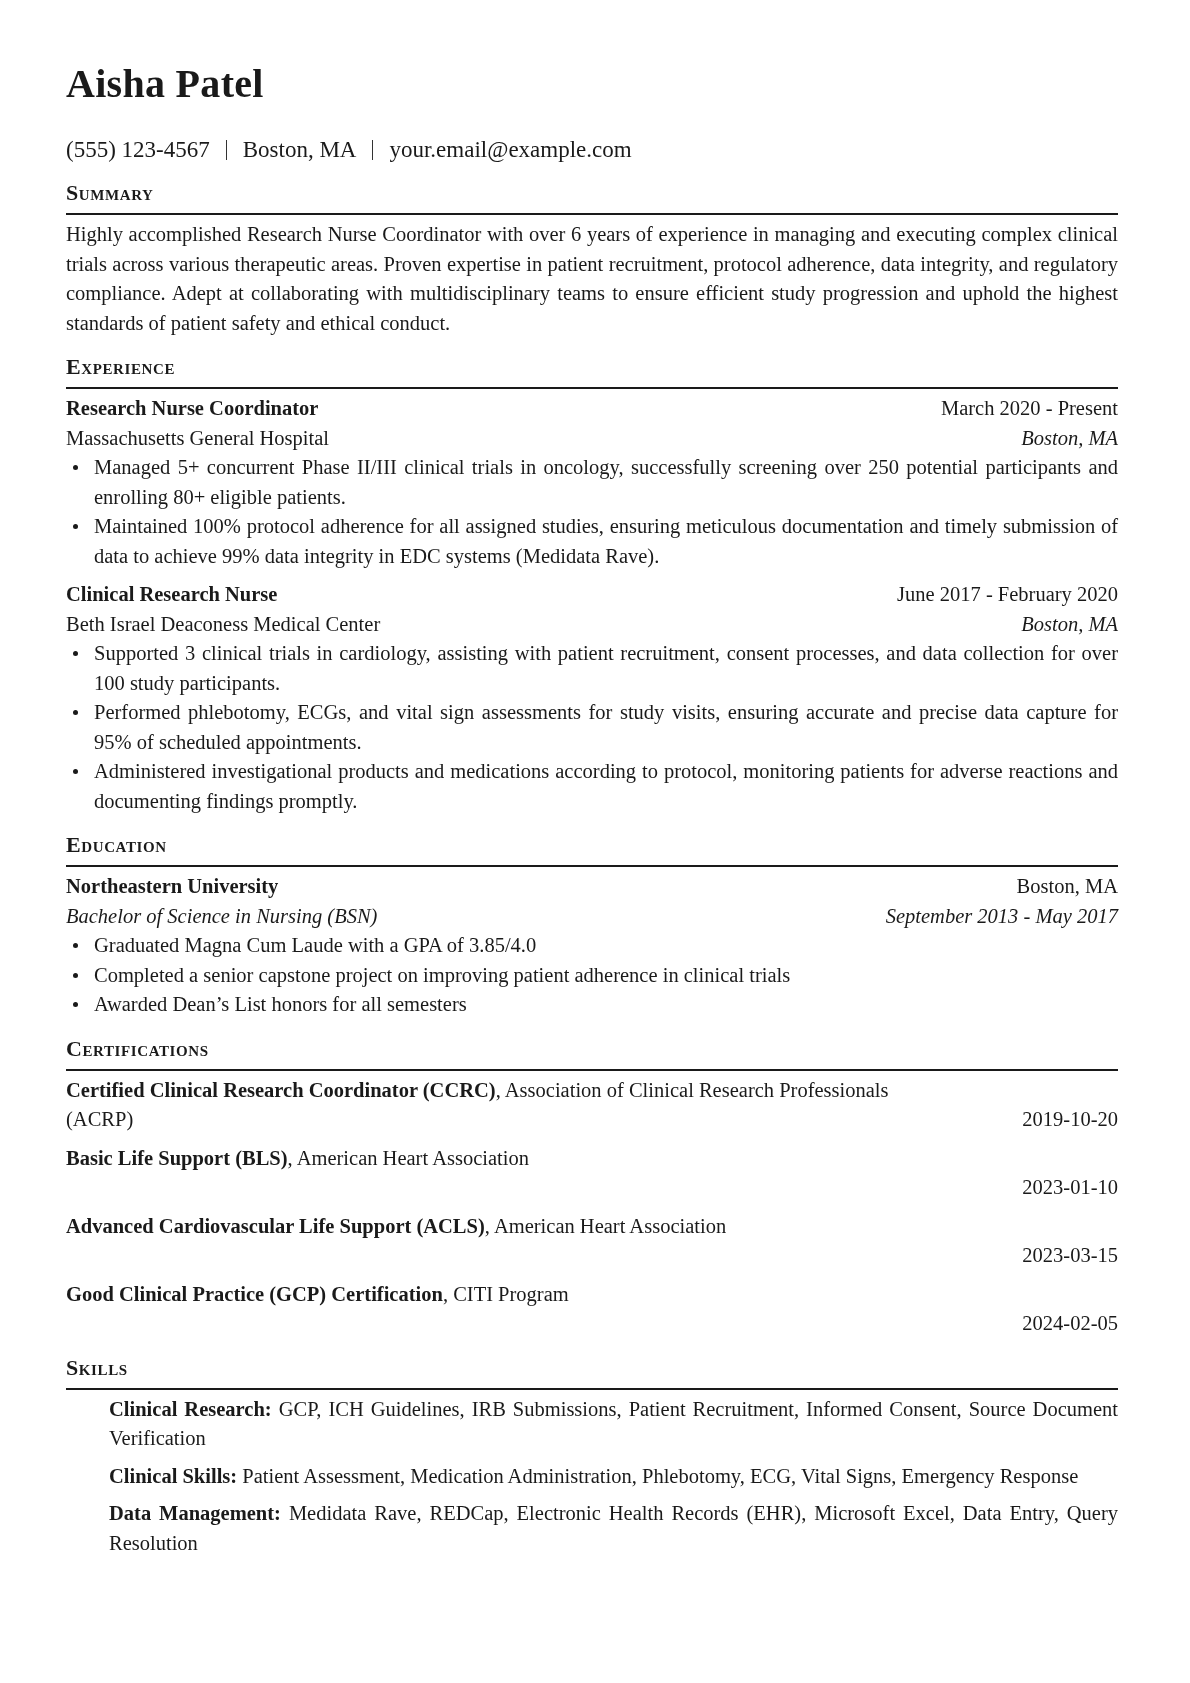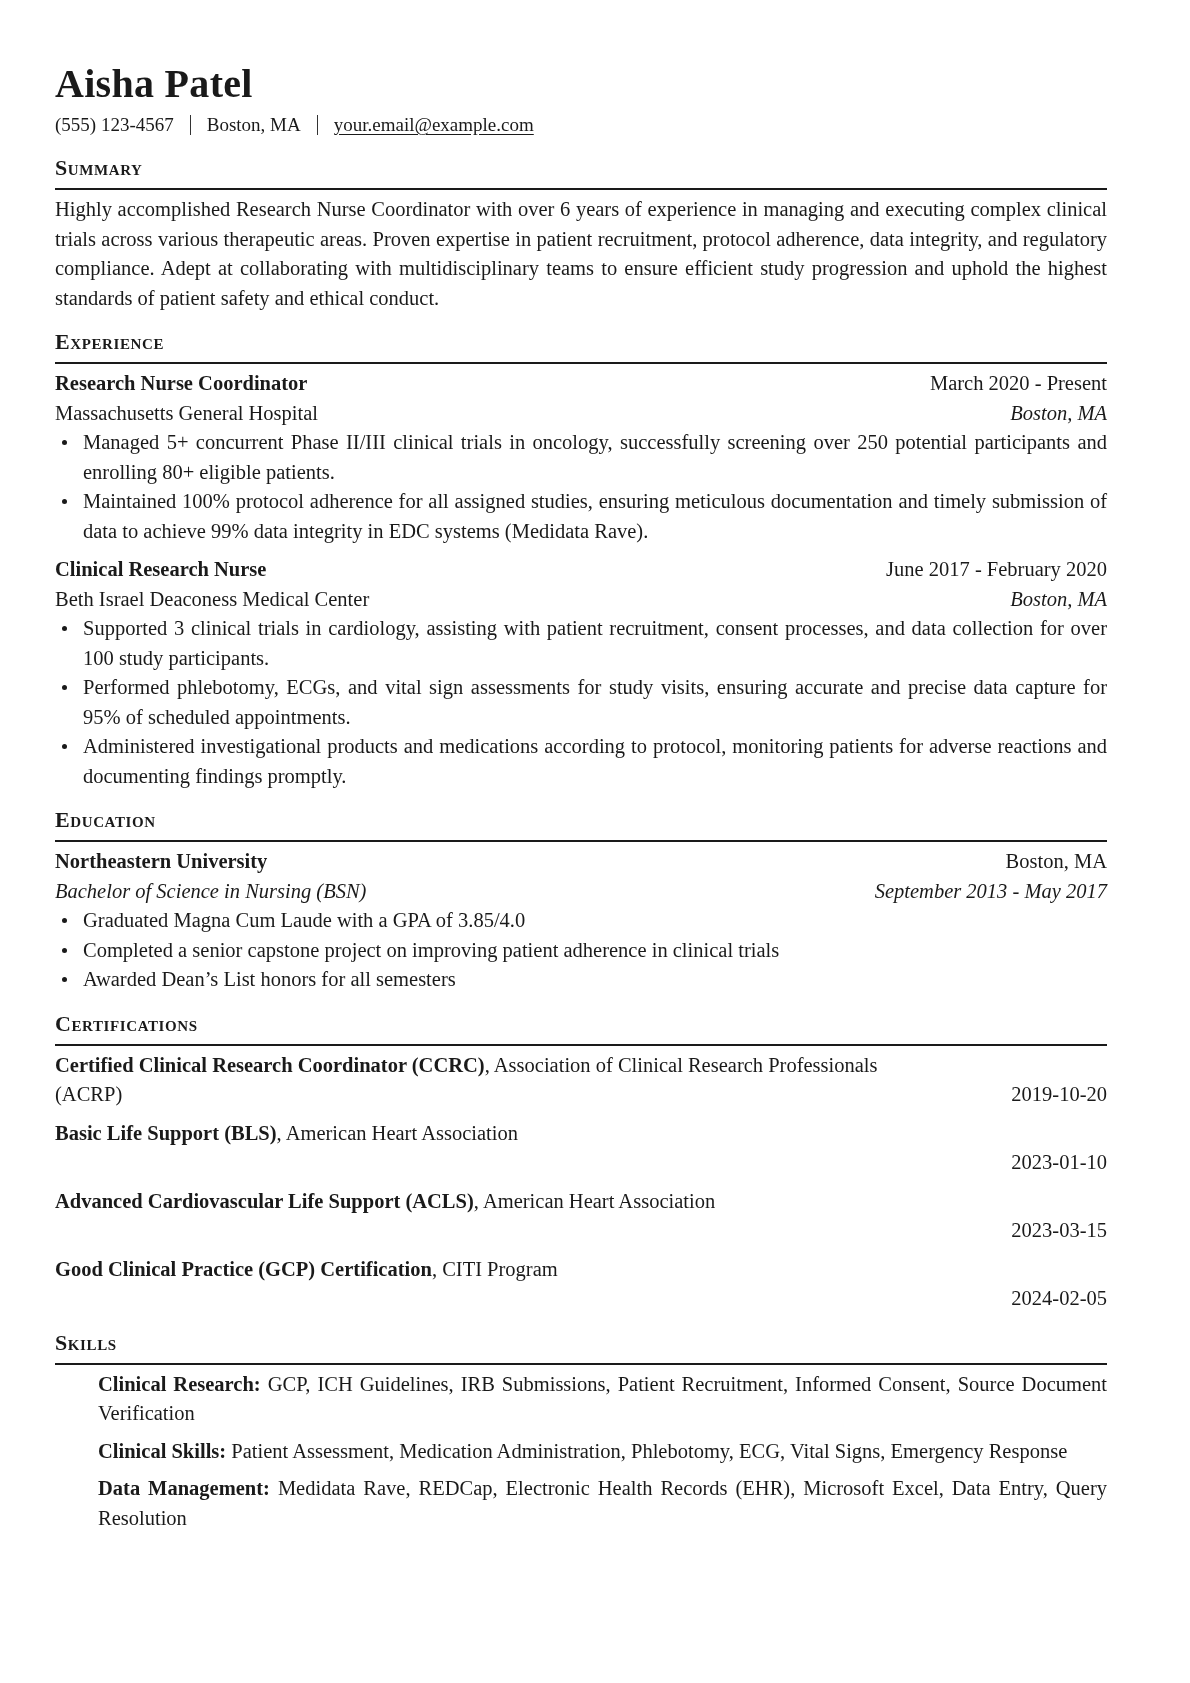--- a/index.html
+++ b/index.html
@@ -10,51 +10,50 @@
     body {
       width: 1190px;
       height: 1683px;
       position: relative;
       overflow: hidden;
       font-family: "DejaVu Serif", "Liberation Serif", serif;
       color: #1a1a1a;
     }
     .page {
       position: absolute;
-      left: 55px;
+      left: 66px;
       top: 60px;
       width: 1052px;
       font-family: "Liberation Serif", "DejaVu Serif", serif;
       font-size: 20.5px;
       line-height: 29.5px;
     }
     .name {
       font-size: 40px;
       font-weight: bold;
       line-height: 48px;
       margin: 0;
       letter-spacing: 0.3px;
     }
     .contact {
-      margin-top: 2px;
-      font-size: 19px;
+      margin-top: 27px;
+      font-size: 23px;
       line-height: 29px;
       display: flex;
       align-items: center;
     }
     .contact .sep {
       display: inline-block;
       width: 1px;
       height: 20px;
       background: #333;
       margin: 0 16px;
     }
     .contact a {
       color: #1a1a1a;
-      text-decoration: underline;
       text-underline-offset: 3px;
     }
     .section {
       margin-top: 14px;
     }
     .section-title {
       font-weight: bold;
       font-variant: small-caps;
       font-size: 22px;
       letter-spacing: 0.6px;

